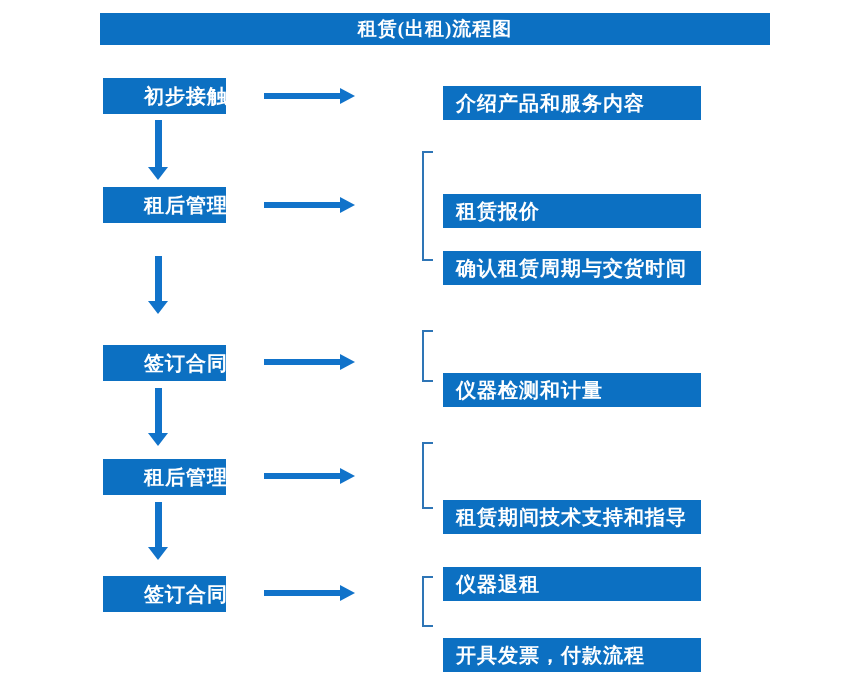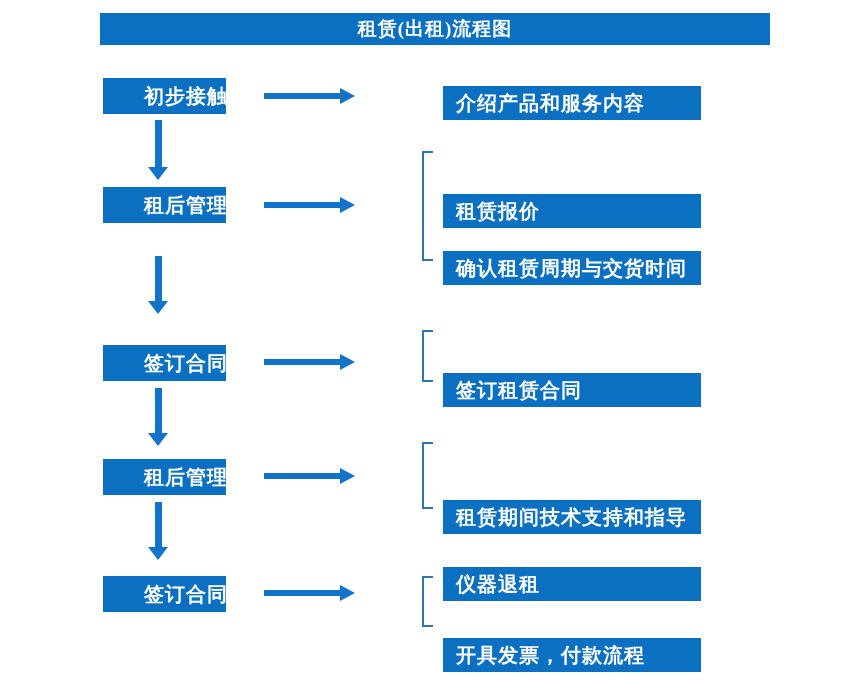--- a/index.html
+++ b/index.html
@@ -88,18 +88,18 @@
   </div>
 
   <div class="bracket" style="top:151px;height:110px"></div>
   <div class="bracket" style="top:330px;height:52px"></div>
   <div class="bracket" style="top:442px;height:67px"></div>
   <div class="bracket" style="top:576px;height:51px"></div>
 
   <div class="box rbox" style="top:78px">介绍产品和服务内容</div>
   <div class="box rbox" style="top:186px">租赁报价</div>
   <div class="box rbox" style="top:243px">确认租赁周期与交货时间</div>
-  <div class="box rbox" style="top:365px">签订租赁合同</div>
+  <div class="box rbox" style="top:365px">仪器检测和计量</div>
   <div class="box rbox" style="top:492px">租赁期间技术支持和指导</div>
   <div class="box rbox" style="top:559px">仪器退租</div>
   <div class="box rbox" style="top:630px">开具发票，付款流程</div>
 
 </div>
 
 </body></html>

